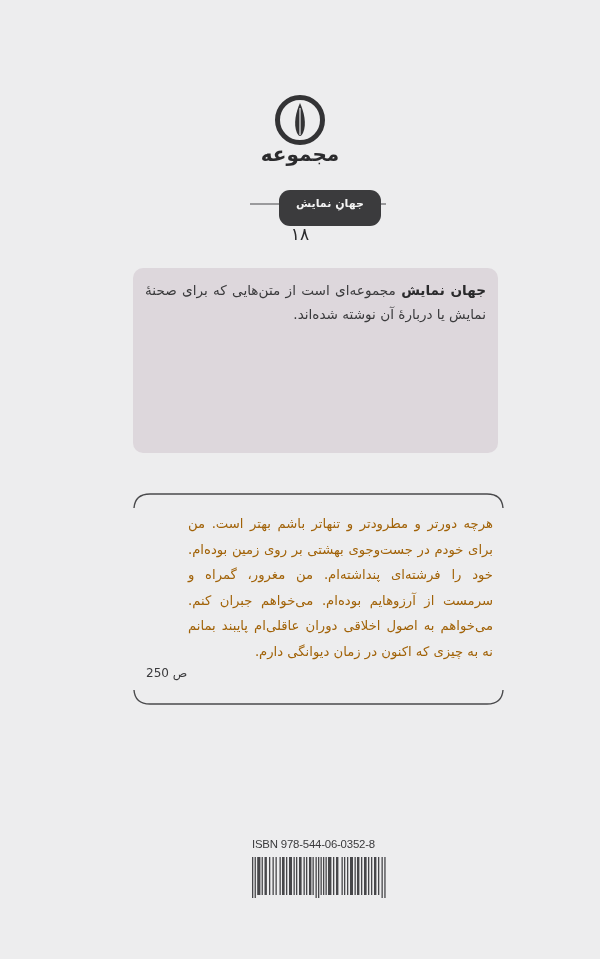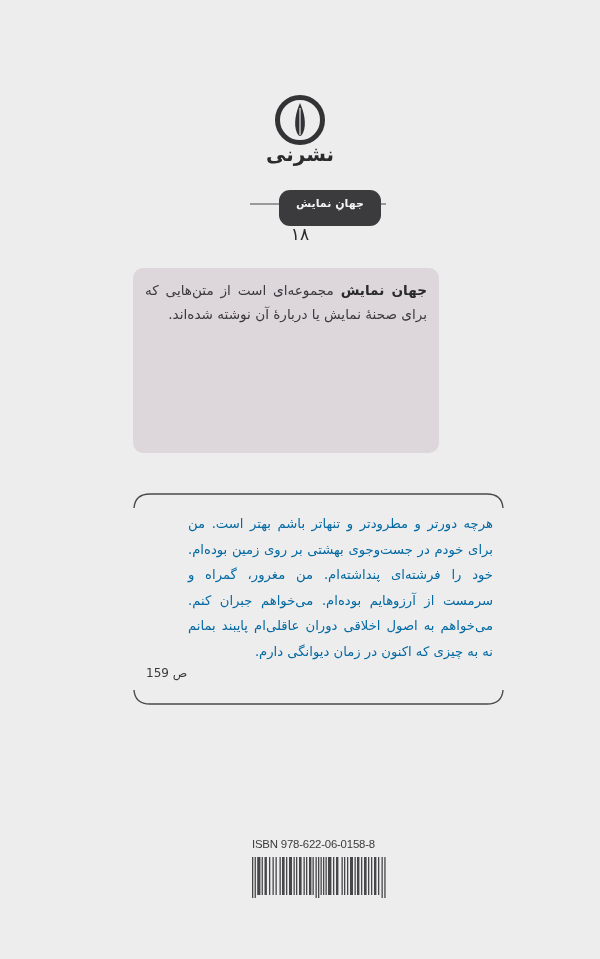--- a/index.html
+++ b/index.html
@@ -71,21 +71,21 @@
     top: 224px;
     text-align: center;
     font-size: 17px;
     font-weight: normal;
     color: #2b2b2d;
   }
   .about-box {
     position: absolute;
     left: 133px;
     top: 268px;
-    width: 306px;
+    width: 365px;
     height: 185px;
     background: #ddd7dc;
     border-radius: 10px;
     box-sizing: border-box;
     padding: 10px 12px 8px 12px;
     direction: rtl;
     text-align: justify;
     font-size: 13.6px;
     line-height: 24px;
     color: #3a3a3c;
@@ -117,21 +117,21 @@
   .quote-frame .bracket-bottom { bottom: 0; }
   .quote-text {
     position: absolute;
     left: 12px;
     right: 12px;
     top: 18px;
     direction: rtl;
     text-align: justify;
     font-size: 13.2px;
     line-height: 25.5px;
-    color: #0369a1;
+    color: #a16207;
     margin-left: 44px;
   }
   .quote-text p { margin: 0; }
   .quote-page {
     position: absolute;
     left: 14px;
     top: 173px;
     font-size: 12px;
     direction: rtl;
     color: #3a3a3c;
@@ -157,47 +157,47 @@
 </style>
 </head>
 <body>
 
 <svg class="logo" viewBox="0 0 52 52">
   <circle cx="26" cy="26" r="22.5" fill="none" stroke="#333335" stroke-width="5"></circle>
   <path d="M26 9 C 30 18, 33 30, 29 39 C 28 41, 27 42, 26 42 C 25 42, 24 41, 23 39 C 19 30, 22 18, 26 9 Z" fill="#333335"></path>
   <line x1="26" y1="14" x2="26" y2="41" stroke="#ededee" stroke-width="1.2"></line>
 </svg>
 
-<div class="publisher-name">نشرنی</div>
+<div class="publisher-name">مجموعه</div>
 
 <div class="series-banner">
   <div class="series-line"></div>
   <div class="series-pill">جهانِ نمایش</div>
 </div>
 
 <div class="series-number">۱۸</div>
 
 <div class="about-box">
   <p><b>جهان نمایش</b><span> مجموعه‌ای است از متن‌هایی که برای صحنهٔ نمایش یا دربارهٔ آن نوشته شده‌اند.</span></p>
 </div>
 
 <div class="quote-frame">
   <svg class="bracket bracket-top" viewBox="0 0 373 16" preserveAspectRatio="none">
     <path d="M2 15 Q 3 1, 18 1 L 355 1 Q 370 1, 371 15" fill="none" stroke="#4a4a4c" stroke-width="1.4"></path>
   </svg>
   <div class="quote-text">
     <p>هرچه دورتر و مطرودتر و تنهاتر باشم بهتر است. من برای خودم در جست‌وجوی بهشتی بر روی زمین بوده‌ام. خود را فرشته‌ای پنداشته‌ام. من مغرور، گمراه و سرمست از آرزوهایم بوده‌ام. می‌خواهم جبران کنم. می‌خواهم به اصول اخلاقی دوران عاقلی‌ام پایبند بمانم نه به چیزی که اکنون در زمان دیوانگی دارم.</p>
   </div>
-  <div class="quote-page">ص 159</div>
+  <div class="quote-page">ص 250</div>
   <svg class="bracket bracket-bottom" viewBox="0 0 373 16" preserveAspectRatio="none">
     <path d="M2 1 Q 3 15, 18 15 L 355 15 Q 370 15, 371 1" fill="none" stroke="#4a4a4c" stroke-width="1.4"></path>
   </svg>
 </div>
 
-<div class="isbn">ISBN 978-622-06-0158-8</div>
+<div class="isbn">ISBN 978-544-06-0352-8</div>
 <svg class="barcode" viewBox="0 0 134 41" preserveAspectRatio="none">
   <g fill="#47474a">
     <rect x="0" y="0" width="1.3" height="41"></rect>
     <rect x="2.6" y="0" width="1.3" height="41"></rect>
     <rect x="5.2" y="0" width="3.2" height="38"></rect>
     <rect x="9.6" y="0" width="1.3" height="38"></rect>
     <rect x="12.5" y="0" width="2.4" height="38"></rect>
     <rect x="17" y="0" width="1.3" height="38"></rect>
     <rect x="20.5" y="0" width="1.3" height="38"></rect>
     <rect x="23.5" y="0" width="1.3" height="38"></rect>

